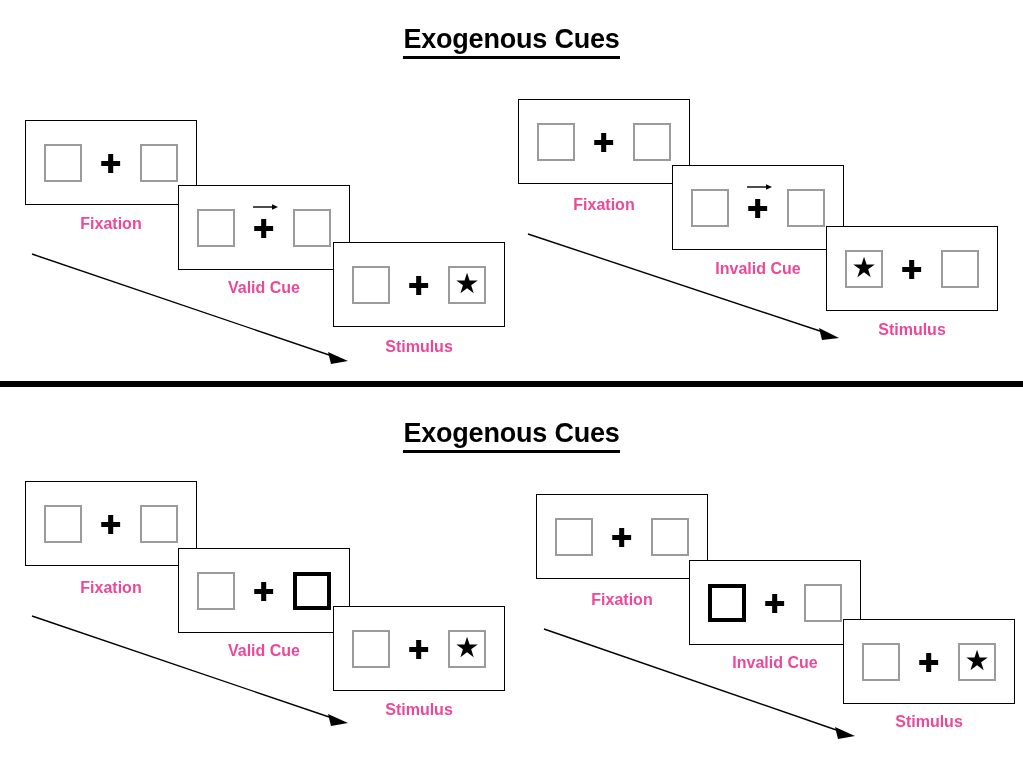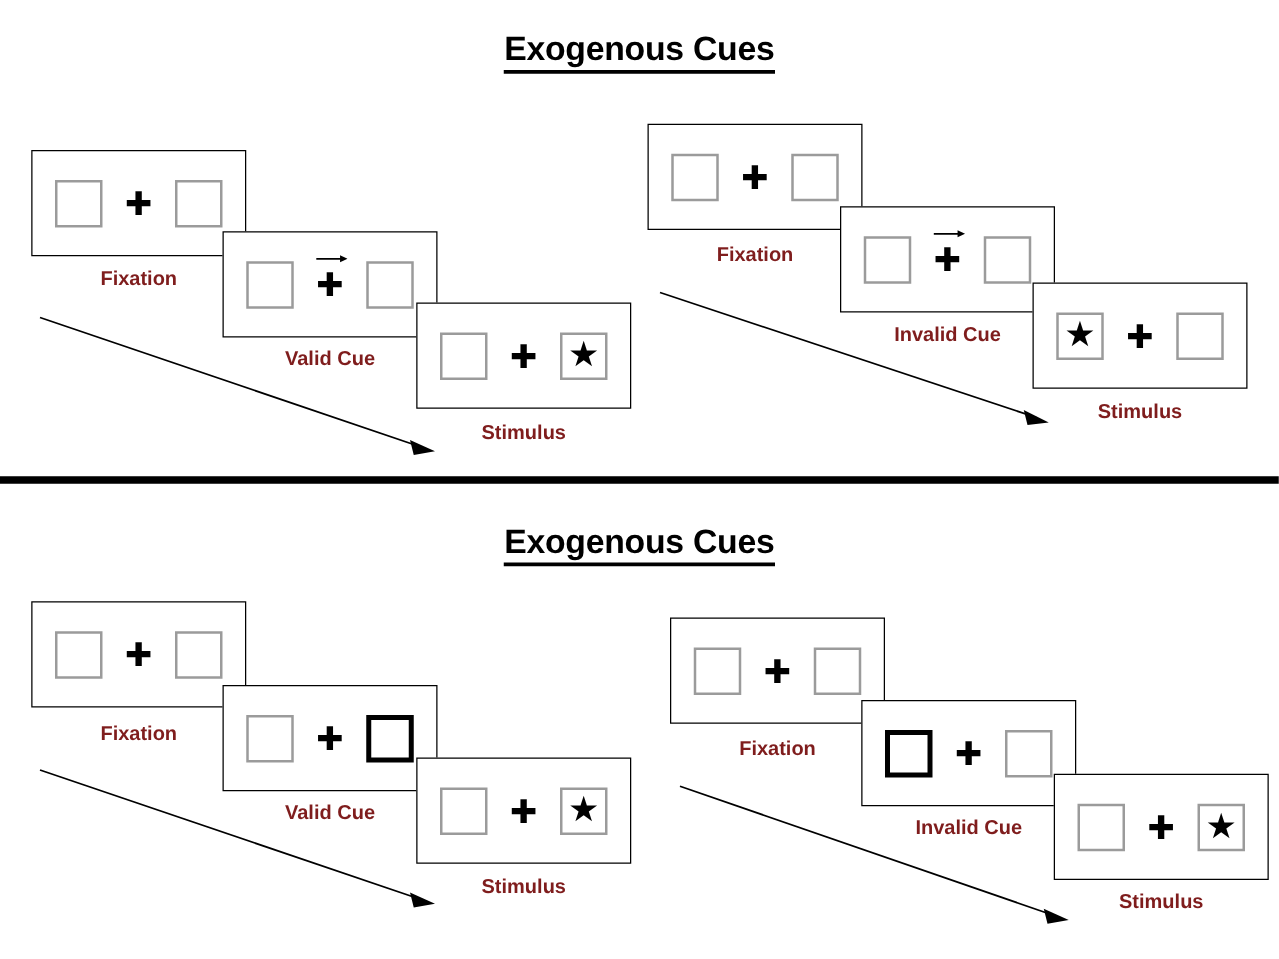--- a/index.html
+++ b/index.html
@@ -109,21 +109,21 @@
     transform: translateX(-46%);
     width: 26px;
     height: 10px;
   }
 
   
   .caption {
     position: absolute;
     font-size: 16px;
     font-weight: bold;
-    color: #7f1d1d;
+    color: #ec4899;
     white-space: nowrap;
     text-align: center;
   }
 
   
   .flow-arrow {
     position: absolute;
     pointer-events: none;
   }
 </style>

